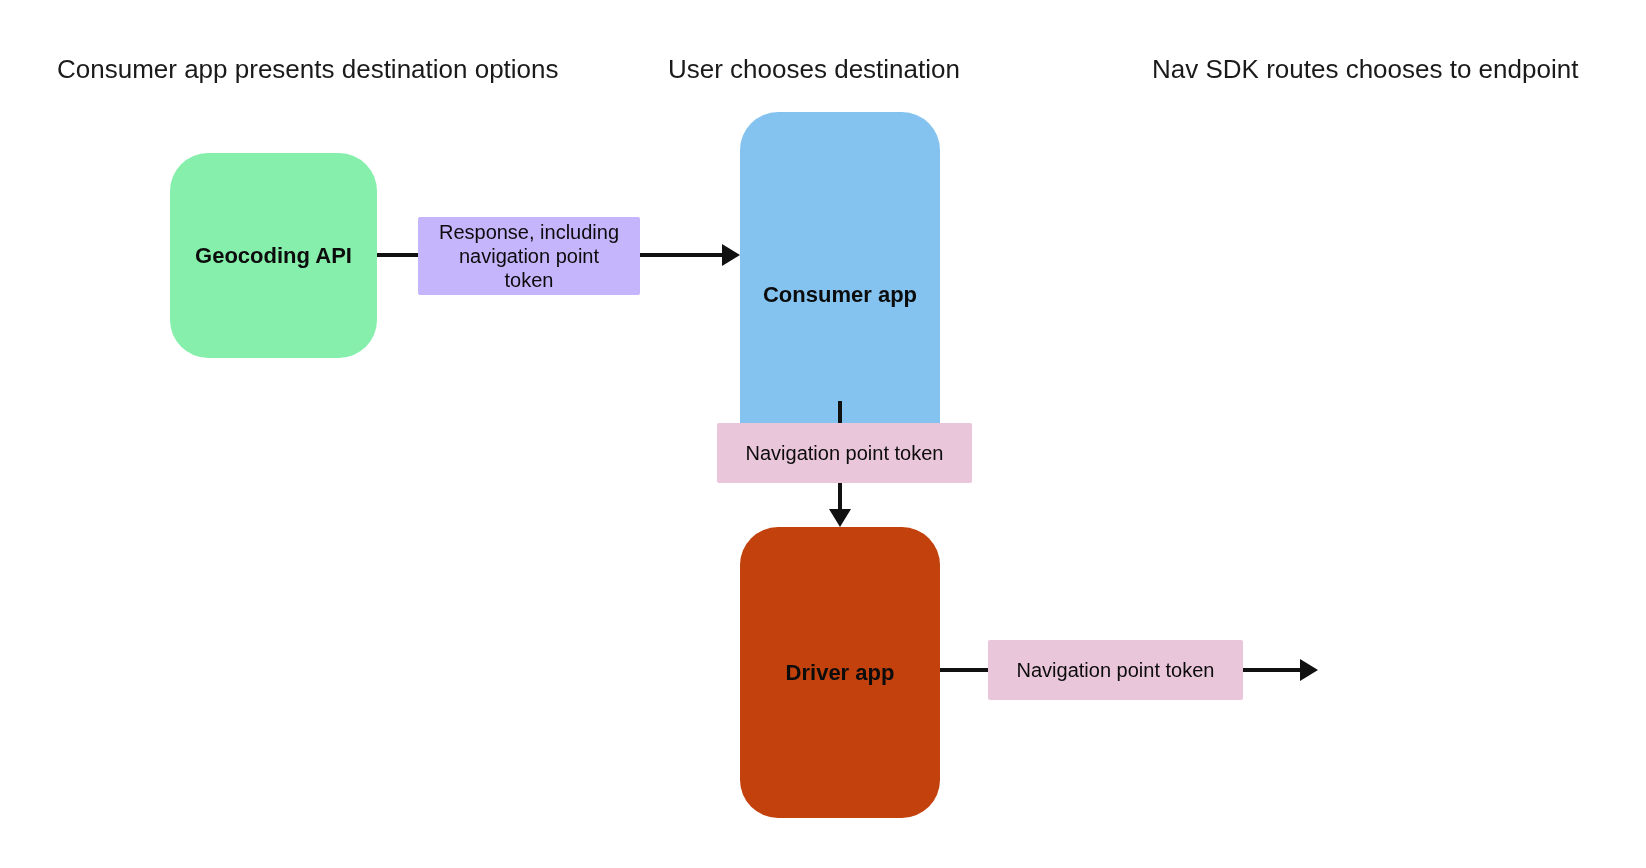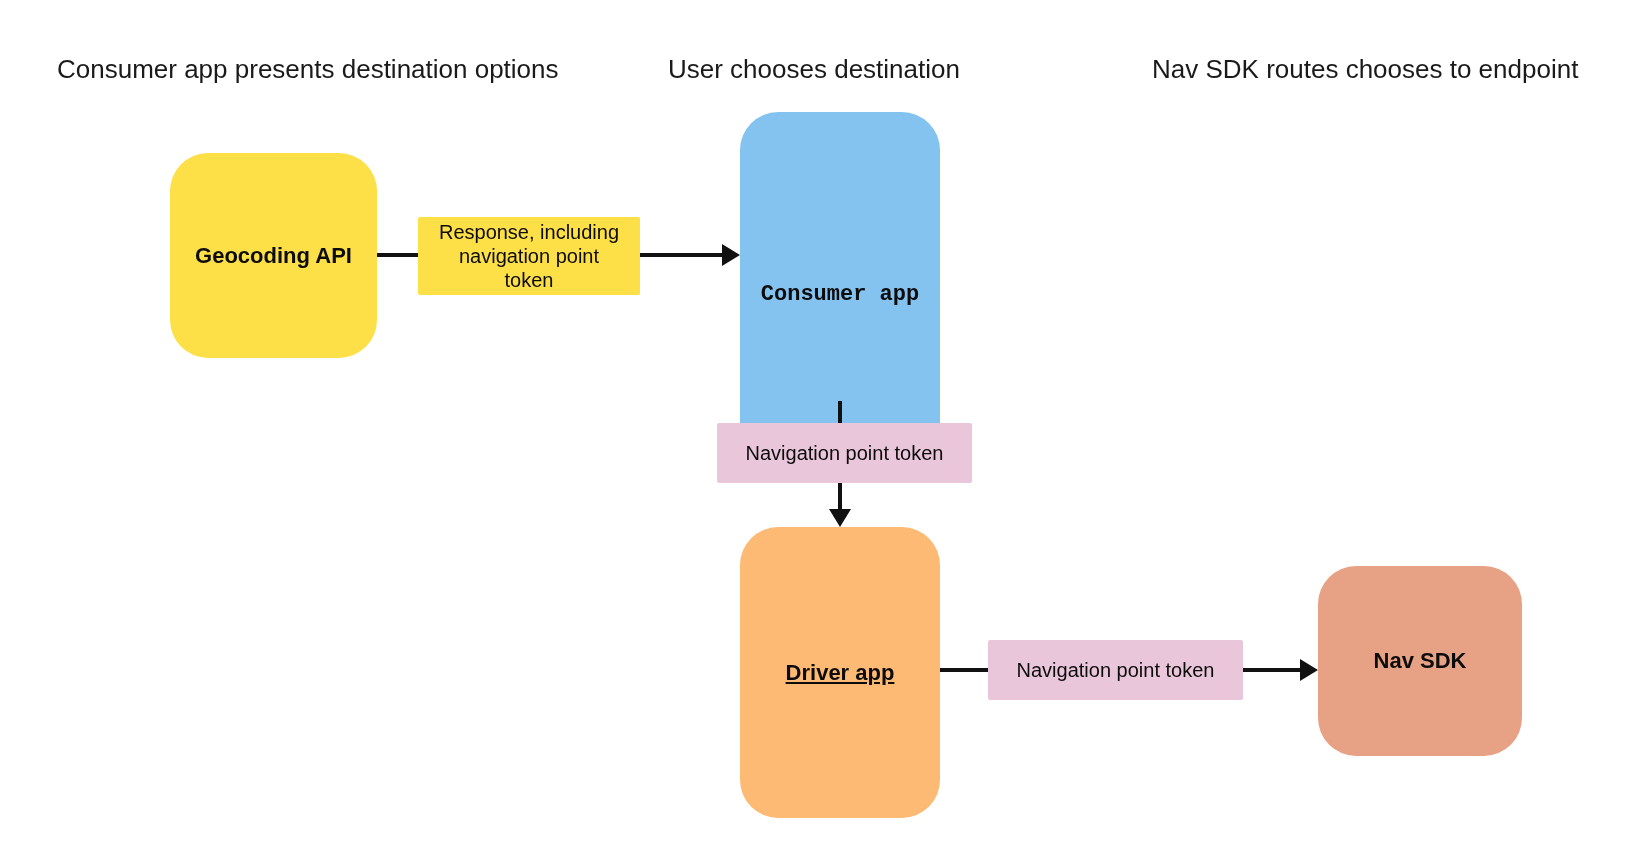--- a/index.html
+++ b/index.html
@@ -73,21 +73,21 @@
     border-right: 11px solid transparent;
     border-top: 18px solid #111111;
   }
 
   
   #hdr-1 { left: 57px; }
   #hdr-2 { left: 668px; }
   #hdr-3 { left: 1152px; }
 
   #node-geocoding { left: 170px; top: 153px; width: 207px; height: 205px; }
-  #node-consumer  { left: 740px; top: 112px; width: 200px; height: 365px; font-family: Liberation Mono, monospace; }
+  #node-consumer  { left: 740px; top: 112px; width: 200px; height: 365px; }
   #node-driver    { left: 740px; top: 527px; width: 200px; height: 291px; }
   #node-navsdk    { left: 1318px; top: 566px; width: 204px; height: 190px; }
 
   #label-response { left: 418px; top: 217px; width: 222px; height: 78px; }
   #label-token-1  { left: 717px; top: 423px; width: 255px; height: 60px; padding: 3px 10px; }
   #label-token-2  { left: 988px; top: 640px; width: 255px; height: 60px; padding: 3px 10px; }
 
   #a1-seg1 { left: 377px; top: 253px; width: 41px; }
   #a1-seg2 { left: 640px; top: 253px; width: 82px; }
   #a1-head { left: 722px; top: 244px; }
@@ -102,26 +102,25 @@
 </style>
 </head>
 <body>
 
 <div class="stage">
 
   <div class="col-header" id="hdr-1">Consumer app presents destination options</div>
   <div class="col-header" id="hdr-2">User chooses destination</div>
   <div class="col-header" id="hdr-3">Nav SDK routes chooses to endpoint</div>
 
-  <div class="node" id="node-geocoding" style="background-color: #fde047;">Geocoding API</div>
+  <div class="node" id="node-geocoding" style="background-color: #86efac;">Geocoding API</div>
   <div class="node" id="node-consumer" style="background-color: rgb(132, 195, 240);">Consumer app</div>
-  <div class="node" id="node-driver" style="background-color: #fdba74; text-decoration: underline;">Driver app</div>
-  <div class="node" id="node-navsdk" style="background-color: rgb(231, 162, 134);">Nav SDK</div>
+  <div class="node" id="node-driver" style="background-color: #c2410c;">Driver app</div>
 
-  <div class="edge-label" id="label-response" style="background-color: #fde047;">Response, including navigation point token</div>
+  <div class="edge-label" id="label-response" style="background-color: #c4b5fd;">Response, including navigation point token</div>
   <div class="edge-label" id="label-token-1" style="background-color: rgb(234, 198, 219);">Navigation point token</div>
   <div class="edge-label" id="label-token-2" style="background-color: rgb(234, 198, 219);">Navigation point token</div>
 
   <div class="hline" id="a1-seg1"></div>
   <div class="hline" id="a1-seg2"></div>
   <div class="arrowhead-right" id="a1-head"></div>
 
   <div class="vline" id="a2-seg1"></div>
   <div class="vline" id="a2-seg2"></div>
   <div class="arrowhead-down" id="a2-head"></div>

